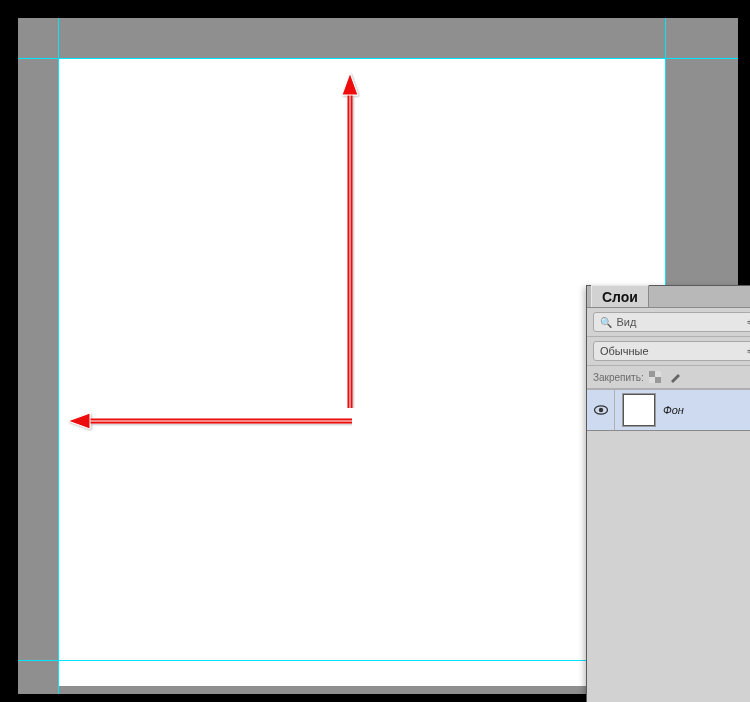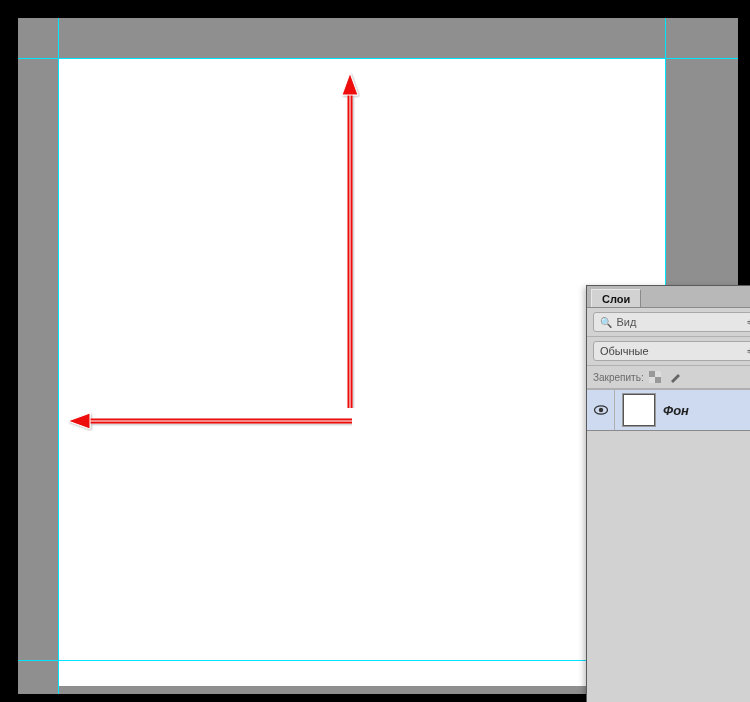--- a/index.html
+++ b/index.html
@@ -106,21 +106,21 @@
       border-bottom: 1px solid #8a8a8a;
     }
     .panel-tab {
       background: #d2d2d2;
       color: #111;
       padding: 3px 10px 2px;
       border-top: 1px solid #e8e8e8;
       border-left: 1px solid #e8e8e8;
       border-right: 1px solid #8a8a8a;
       font-weight: bold;
-      font-size: 11px;
+      font-size: 14px;
       cursor: pointer;
     }
     .panel-row {
       display: flex;
       align-items: center;
       padding: 4px 6px;
       gap: 4px;
     }
     .panel-row.bordered {
       border-bottom: 1px solid #b0b0b0;
@@ -208,22 +208,21 @@
       width: 32px;
       height: 32px;
       background: #fff;
       border: 1px solid #555;
       margin: 0 8px;
       box-shadow: inset 0 0 0 1px #fff, 0 0 0 1px #999;
     }
     .layer-name {
       color: #222;
       font-style: italic;
-      font-size: 13px;
-      font-weight: bold;
+      font-size: 11px;
     }
   </style>
 </head>
 <body>
 
 <div class="outer-frame">
   <div class="canvas-area">
     <div class="canvas"></div>
 
     <div class="guide-v1"></div>

